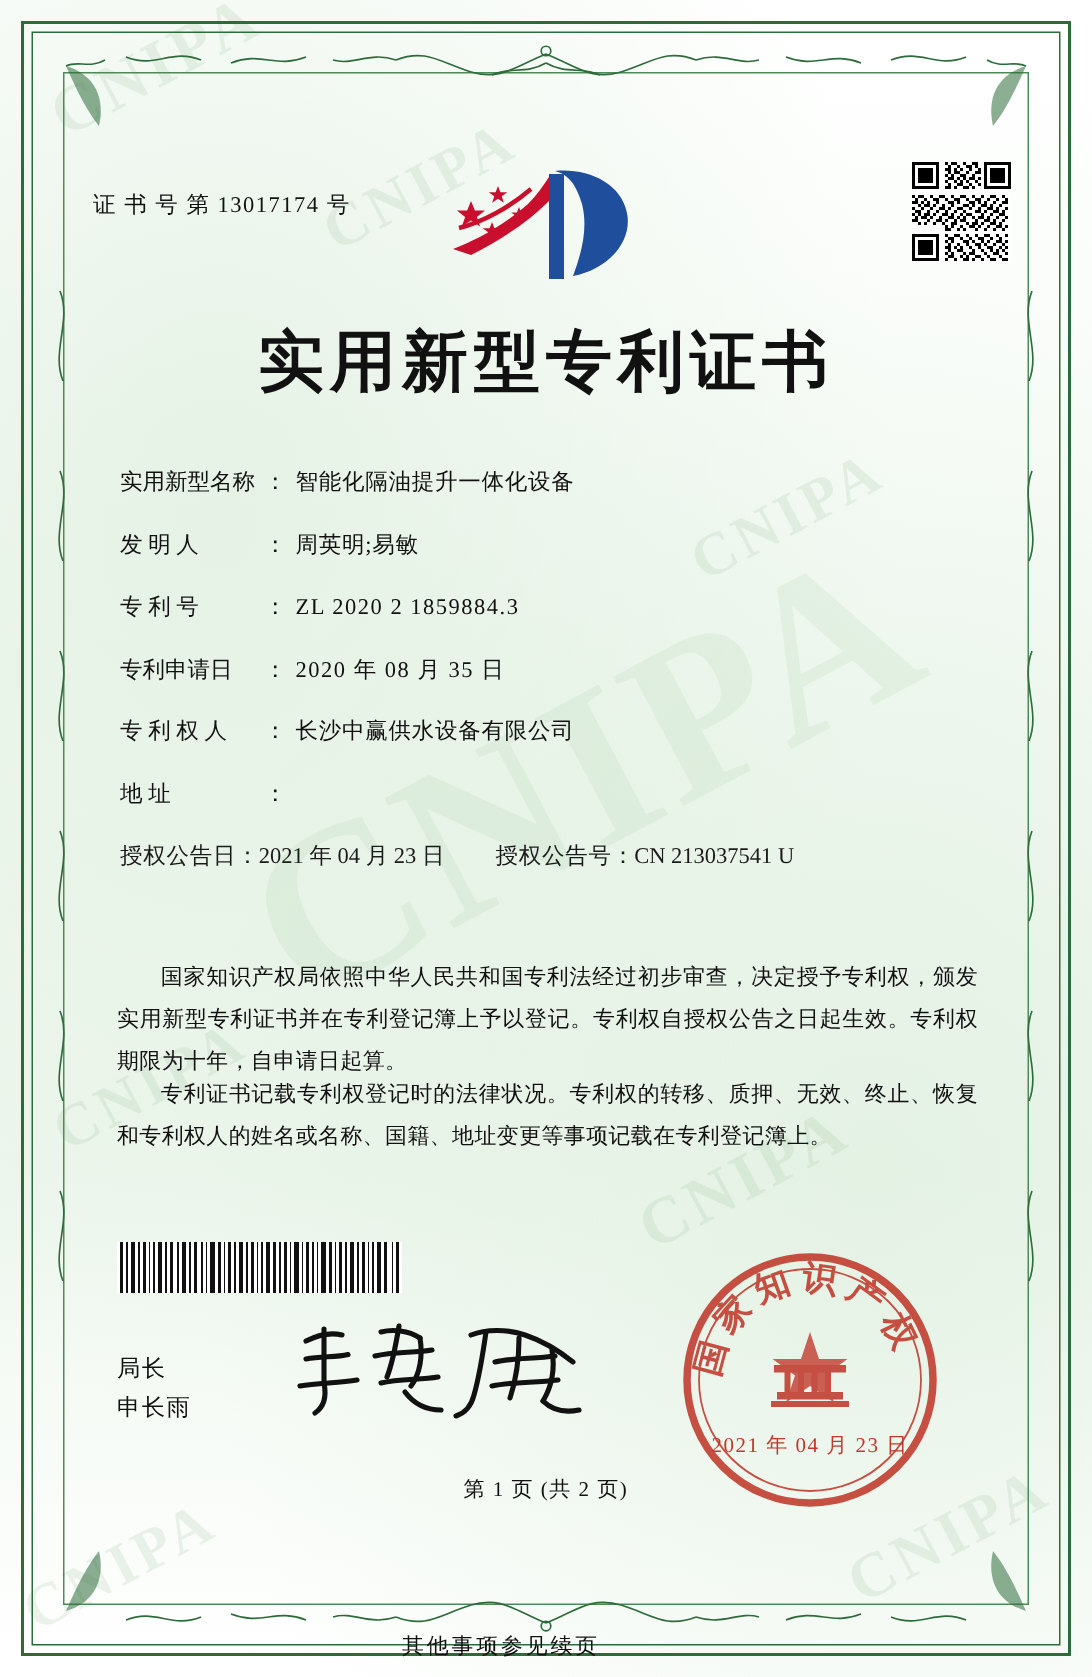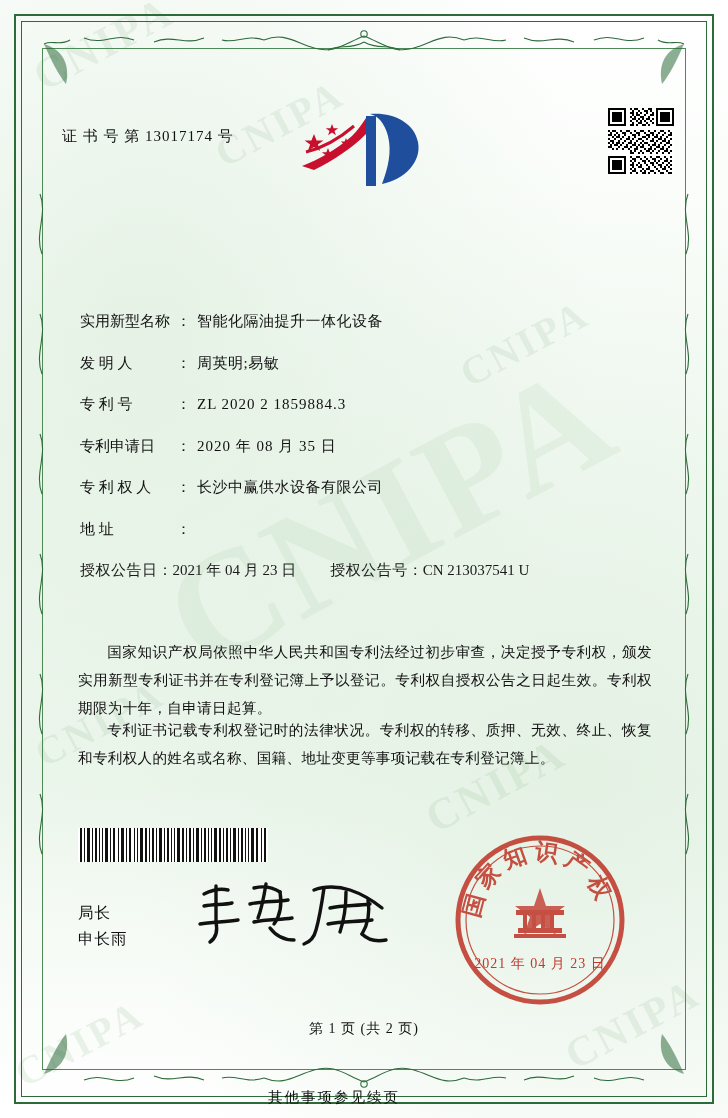--- a/index.html
+++ b/index.html
@@ -187,21 +187,21 @@
     text-align: center;
     font-size: 14px;
     color: #c0392b;
     letter-spacing: 1px;
     font-family: "Liberation Serif", serif;
   }
 
   
   .page-num {
     position: absolute;
-    left: 0; top: 1020px;
+    left: 0; top: 984px;
     width: 728px;
     text-align: center;
     font-size: 14px;
     color: #111;
     letter-spacing: 1px;
   }
   .footer-note {
     position: absolute;
     left: 0; top: 1088px;
     width: 668px;
@@ -522,20 +522,21 @@
       <rect x="11" y="32" width="1" height="1"></rect>
         <rect x="14" y="32" width="1" height="1"></rect>
         <rect x="17" y="32" width="2" height="1"></rect>
         <rect x="20" y="32" width="1" height="1"></rect>
         <rect x="23" y="32" width="1" height="1"></rect>
         <rect x="26" y="32" width="2" height="1"></rect>
         <rect x="30" y="32" width="2" height="1"></rect>
     </g>
   </svg>
 
+  <div class="title">实用新型专利证书</div>
 
   <div class="fields">
 
     <div class="field-row">
       <span class="f-label">实用新型名称</span>
       <span class="f-colon">：</span>
       <span class="f-value">智能化隔油提升一体化设备</span>
     </div>
 
     <div class="field-row">

